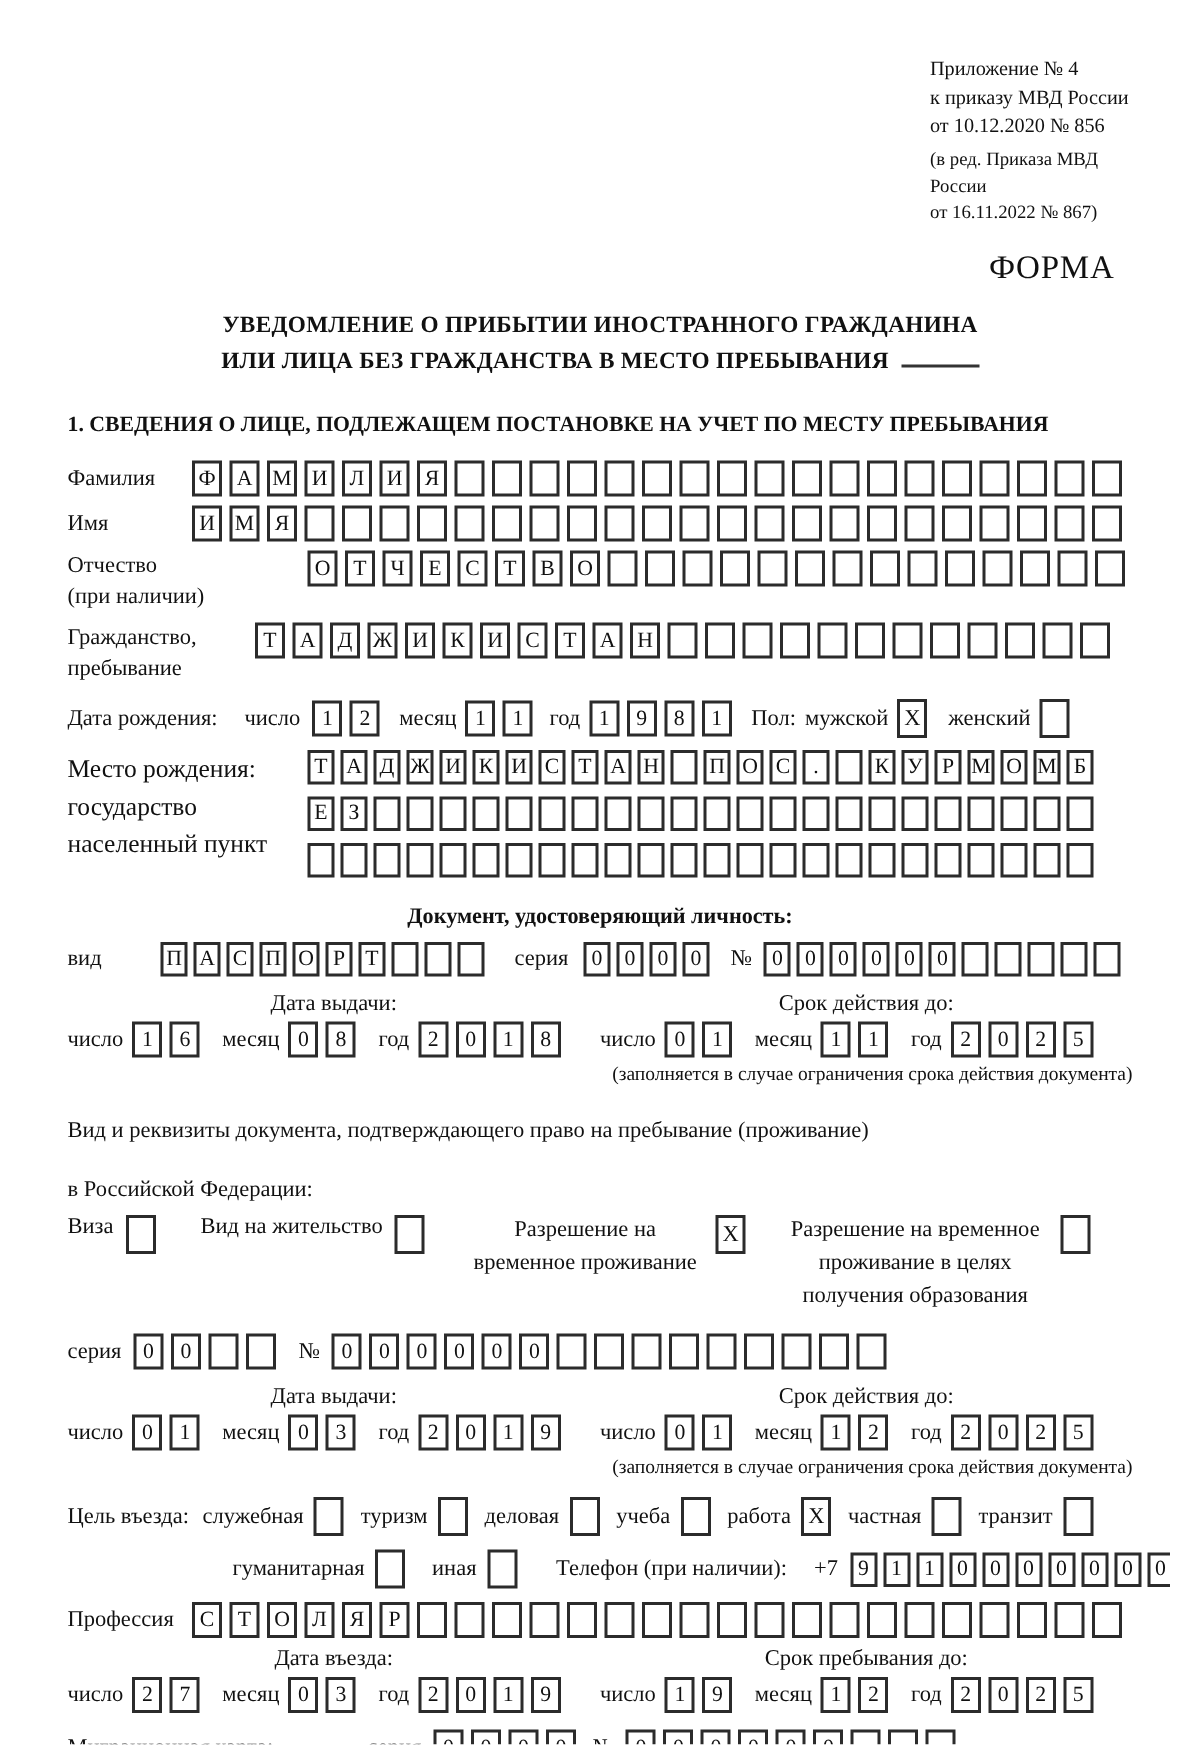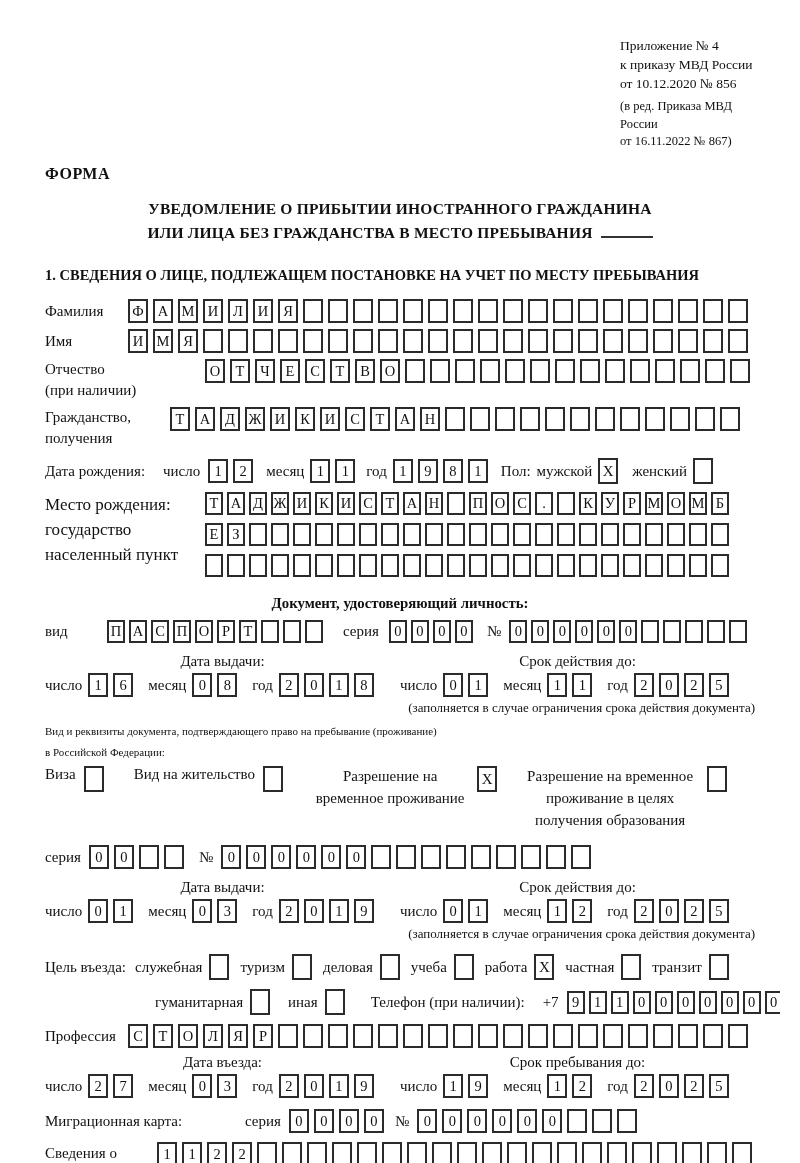--- a/index.html
+++ b/index.html
@@ -3,21 +3,21 @@
 <meta charset="utf-8">
 <style>
   html,body { margin:0; padding:0; background:#ffffff; }
   .page {
     position:relative; width:780px; height:1163px; background:#fff;
     font-family:"Liberation Serif", serif; color:#111; box-sizing:border-box;
     padding:36px 25px 10px 45px; overflow:hidden;
   }
   .appendix { margin-left:575px; font-size:13.5px; line-height:1.42; }
   .appendix-note { font-size:12.5px; margin-top:5px; line-height:1.4; }
-  .forma { text-align:left; padding-right:12px; font-weight:bold; font-size:16px; margin-top:14px; letter-spacing:.5px; }
+  .forma { text-align:right; padding-right:12px; font-weight:normal; font-size:22px; margin-top:14px; letter-spacing:.5px; }
   .title { text-align:center; font-weight:bold; font-size:15.5px; margin-top:14px; line-height:1.55; letter-spacing:.2px; }
   .blank { display:inline-block; width:52px; border-bottom:2px solid #333; height:.9em; margin-left:8px; }
   .section-title { font-weight:bold; font-size:14.5px; margin-top:22px; text-align:left; white-space:nowrap; }
 
   .row { display:flex; align-items:center; margin-top:6px; }
   .row.top { align-items:flex-start; }
   .lbl, .dlbl, .olabel { font-size:15px; flex:0 0 auto; }
   .lbl2 { font-size:15px; line-height:21px; flex:0 0 auto; }
 
   .boxes { display:inline-flex; flex:0 0 auto; }
@@ -32,21 +32,21 @@
   .dgrp { display:flex; align-items:center; }
   .dgrp .dlbl { margin-right:6px; }
   .dgrp .boxes { margin-right:10px; }
   .dates { display:flex; margin-top:10px; }
   .grp-l { width:355px; flex:0 0 auto; }
   .grp-r { flex:1;font-family:Liberation Serif, serif; }
   .dlabel { text-align:center; font-size:15px; margin-bottom:3px; }
   .note { text-align:right; font-size:13px; margin-top:3px; }
 
   .center-bold { text-align:center; font-weight:bold; font-size:14.8px; margin-top:10px; }
-  .plain { font-size:11px; margin-top:9px; }
+  .plain { font-size:15px; margin-top:22px; }
 
   .opt-row { display:flex; align-items:flex-start; margin-top:8px; }
   .opt { display:flex; align-items:flex-start; }
   .opt .olabel { margin-right:8px; }
   .wrap150 { width:158px; text-align:center; line-height:1.45; }
   .wrap178 { width:178px; text-align:center; line-height:1.45; }
 
   .goal-row { display:flex; align-items:center; margin-top:12px; }
   .goal-row .olabel { margin-right:7px; }
   .goal-row .chk { margin-right:11px; }
@@ -169,21 +169,21 @@
         <span class="cbox"></span>
         <span class="cbox"></span>
         <span class="cbox"></span>
         <span class="cbox"></span>
       </span>
   </div>
 
   <div class="row top">
     <span class="lbl2" style="width:125px">
       <div>Гражданство,</div>
-      <div>получения</div>
+      <div>пребывание</div>
     </span>
     <span class="boxes">
         <span class="cbox">Т</span>
         <span class="cbox">А</span>
         <span class="cbox">Д</span>
         <span class="cbox">Ж</span>
         <span class="cbox">И</span>
         <span class="cbox">К</span>
         <span class="cbox">И</span>
         <span class="cbox">С</span>

